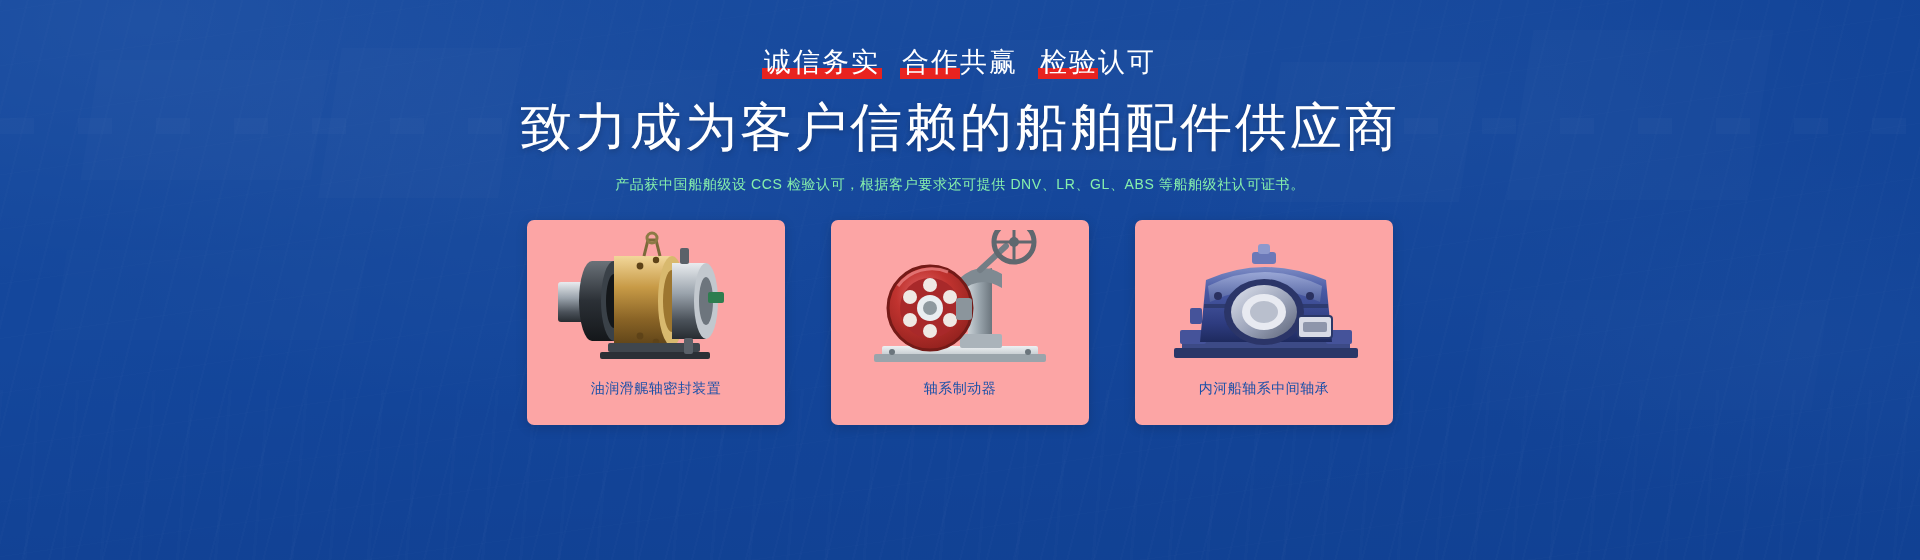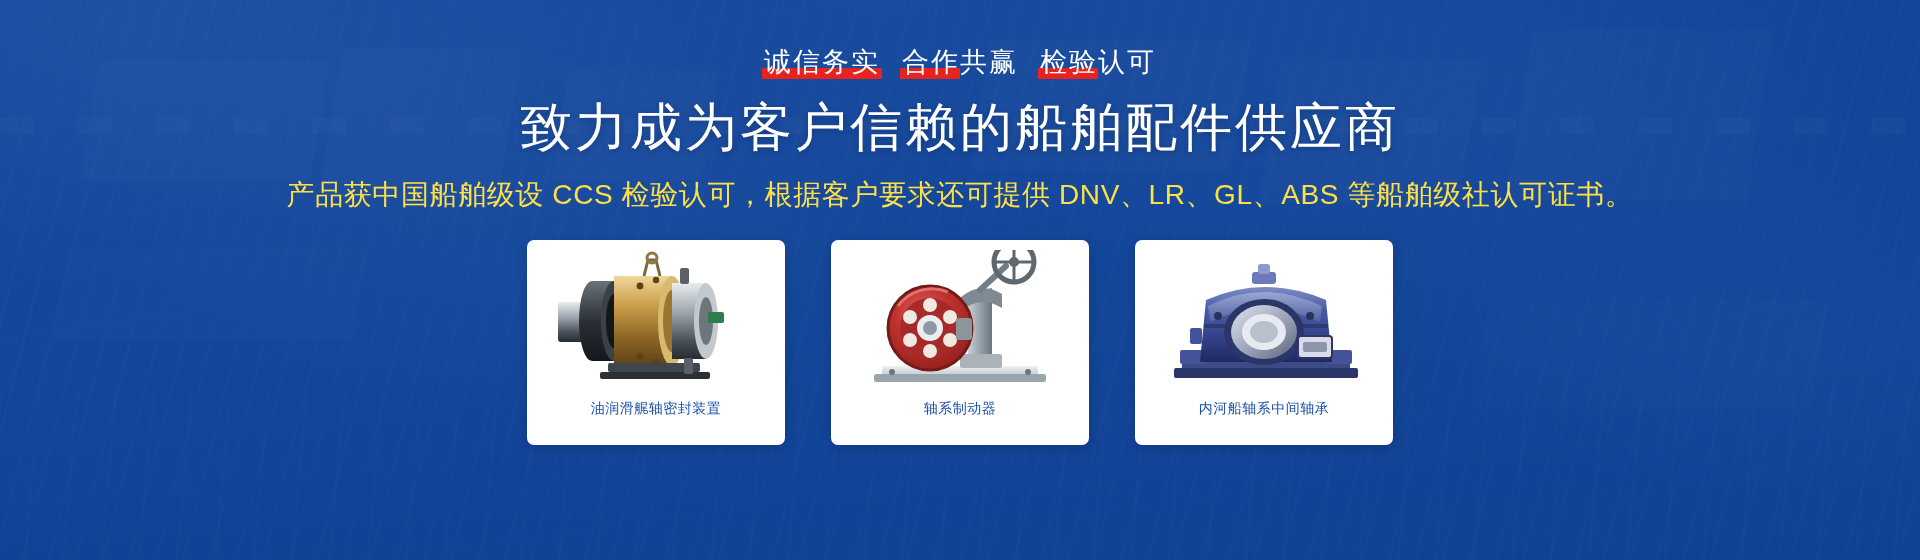--- a/index.html
+++ b/index.html
@@ -94,31 +94,31 @@
   
   .headline {
     font-size:52px; font-weight:normal; color:#ffffff;
     letter-spacing:3px; line-height:1.28;
     text-shadow:0 2px 6px rgba(0,0,0,.22);
     margin-top:6px;
   }
 
   
   .subtitle {
-    font-size:28px; font-weight:400; color:#fde047;
+    font-size:14px; font-weight:400; color:#86efac;
     letter-spacing:.6px; margin-top:16px;
   }
 
   
   .cards {
     display:flex; gap:46px; margin-top:26px;
   }
   .card {
     width:258px; height:205px;
-    background:#ffffff; border-radius:7px;
+    background:#fca5a5; border-radius:7px;
     box-shadow:0 3px 12px rgba(0,0,0,.16);
     display:flex; flex-direction:column;
     align-items:center; justify-content:flex-start;
     padding-top:10px;
     cursor:pointer;
   }
   .card-img {
     width:210px; height:142px;
     display:flex; align-items:center; justify-content:center;
     overflow:hidden;

